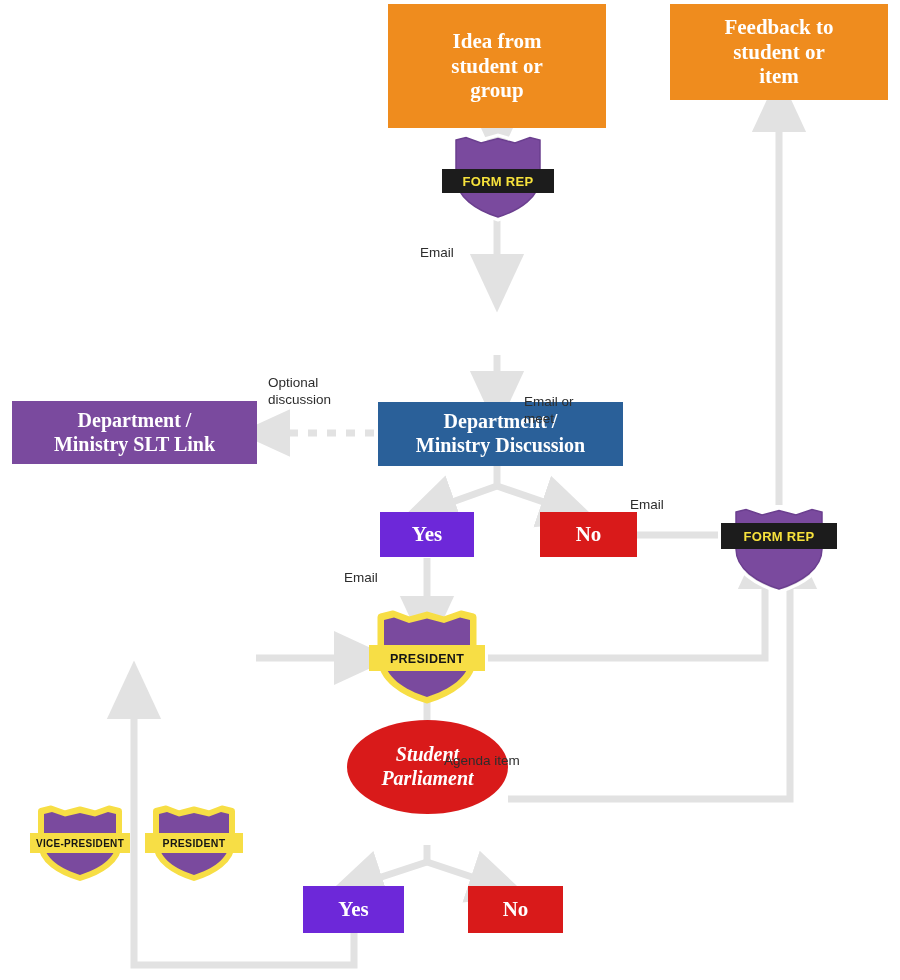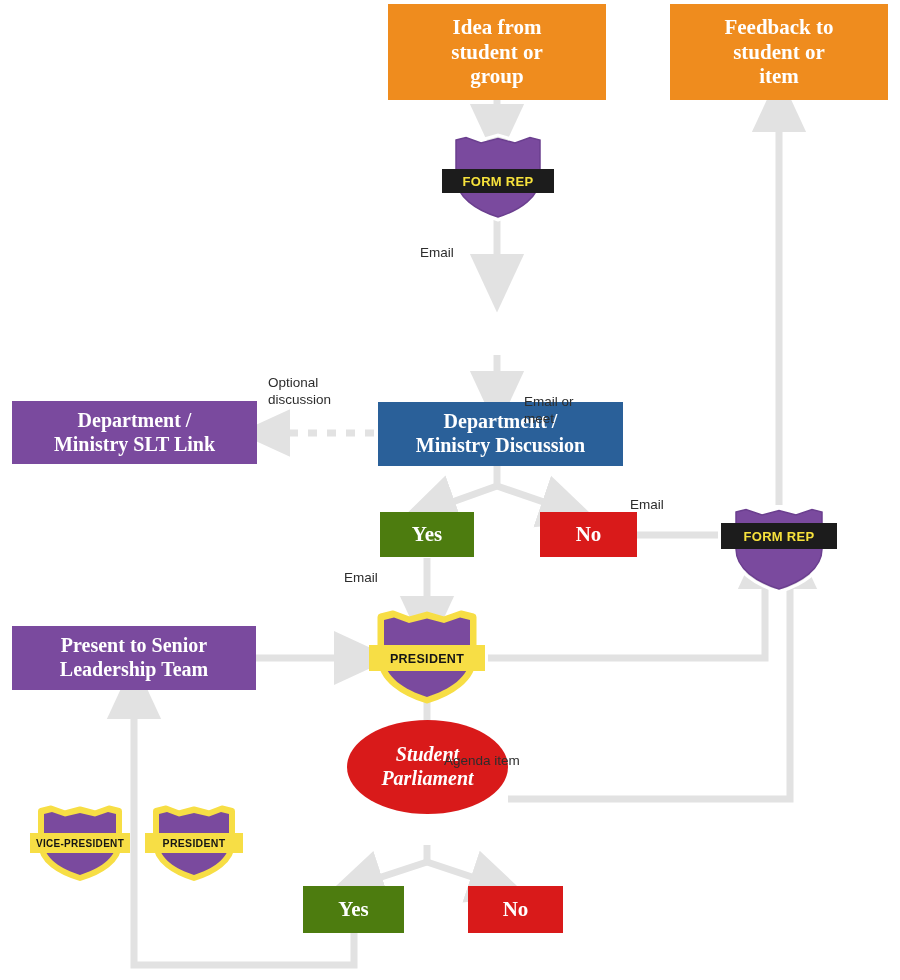--- a/index.html
+++ b/index.html
@@ -4,21 +4,21 @@
 <style>
   html,body{margin:0;padding:0;background:#ffffff;}
   body{font-family:"Liberation Serif",serif;}
   #stage{position:relative;width:900px;height:980px;background:#ffffff;overflow:hidden;}
 
   .node{position:absolute;box-sizing:border-box;display:flex;align-items:center;justify-content:center;text-align:center;color:#ffffff;font-weight:bold;line-height:1.18;white-space:pre-line;}
   .orange{background:#EF8C1E;font-size:21px;}
   .navy{background:#2B3087;font-size:20px;}
   .steel{background:#2A6099;font-size:20px;}
   .purple{background:#7A4A9E;font-size:20px;}
-  .green{background:#4d7c0f;font-size:21px;}
+  .green{background:#6d28d9;font-size:21px;}
   .red{background:#D91A1A;font-size:21px;margin-left:16px;}
   .ellipse{background:#D91A1A;border-radius:50%;font-size:20px;}
 
   .edgelabel{position:absolute;font-family:"Liberation Sans",sans-serif;font-size:13.5px;color:#2d2d2d;line-height:1.25;text-align:left;white-space:pre-line;}
 
   svg.wires{position:absolute;left:0;top:0;width:900px;height:980px;pointer-events:none;}
 
   .badge{position:absolute;}
   .badge svg{display:block;overflow:visible;}
   .badge .ribbontext{font-family:"Liberation Sans",sans-serif;font-weight:bold;letter-spacing:.3px;}
@@ -68,41 +68,39 @@
       <path d="M427,862 L499,886" marker-end="url(#ar)"></path>
 
       <path d="M354,932 L354,965 L134,965 L134,690" marker-end="url(#ar)"></path>
     </g>
 
     <g>
       <path d="M374,433 L262,433" stroke="#E2E2E2" stroke-width="7" fill="none" stroke-dasharray="9 10" stroke-linecap="butt" marker-end="url(#arS)"></path>
     </g>
   </svg>
 
-  <div class="node orange" style="left:388px;top:4px;width:218px;height:96px;">Idea from
+  <div class="node orange" style="left:388px;top:4px;width:218px;height:124px;">Idea from
 student or
 group</div>
 
   <div class="node orange" style="left:670px;top:4px;width:218px;height:96px;">Feedback to
 student or
 item</div>
 
 
   <div class="node steel" style="left:378px;top:402px;width:245px;height:64px;">Department /
 Ministry Discussion</div>
 
   <div class="node purple" style="left:12px;top:401px;width:245px;height:63px;">Department /
 Ministry SLT Link</div>
 
   <div class="node green" style="left:380px;top:512px;width:94px;height:45px;">Yes</div>
 
   <div class="node red" style="left:524px;top:512px;width:97px;height:45px;">No</div>
 
-  <div class="node purple" style="left:12px;top:626px;width:244px;height:64px;">Present to Senior
-Leadership Team</div>
 
   <div class="node ellipse" style="left:347px;top:720px;width:161px;height:94px;font-style:italic;">Student
 Parliament</div>
 
   <div class="node green" style="left:303px;top:886px;width:101px;height:47px;">Yes</div>
 
   <div class="node red" style="left:452px;top:886px;width:95px;height:47px;">No</div>
 
   <div class="edgelabel" style="left:420px;top:245px;width:80px;">Email</div>
 

